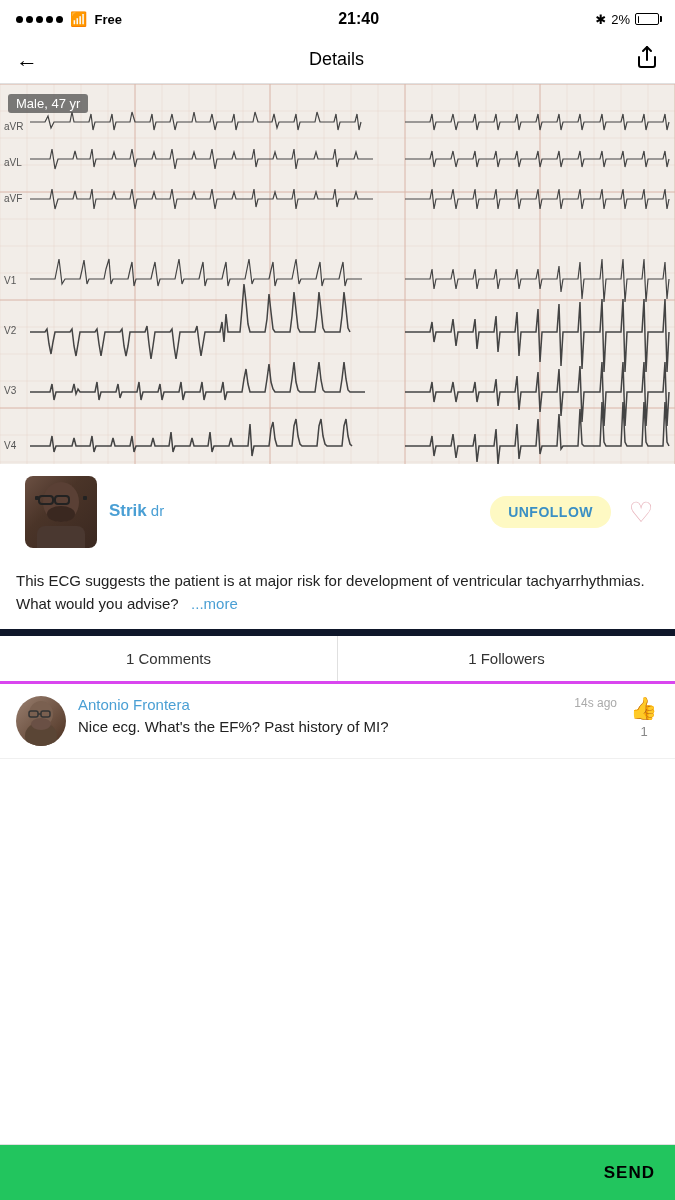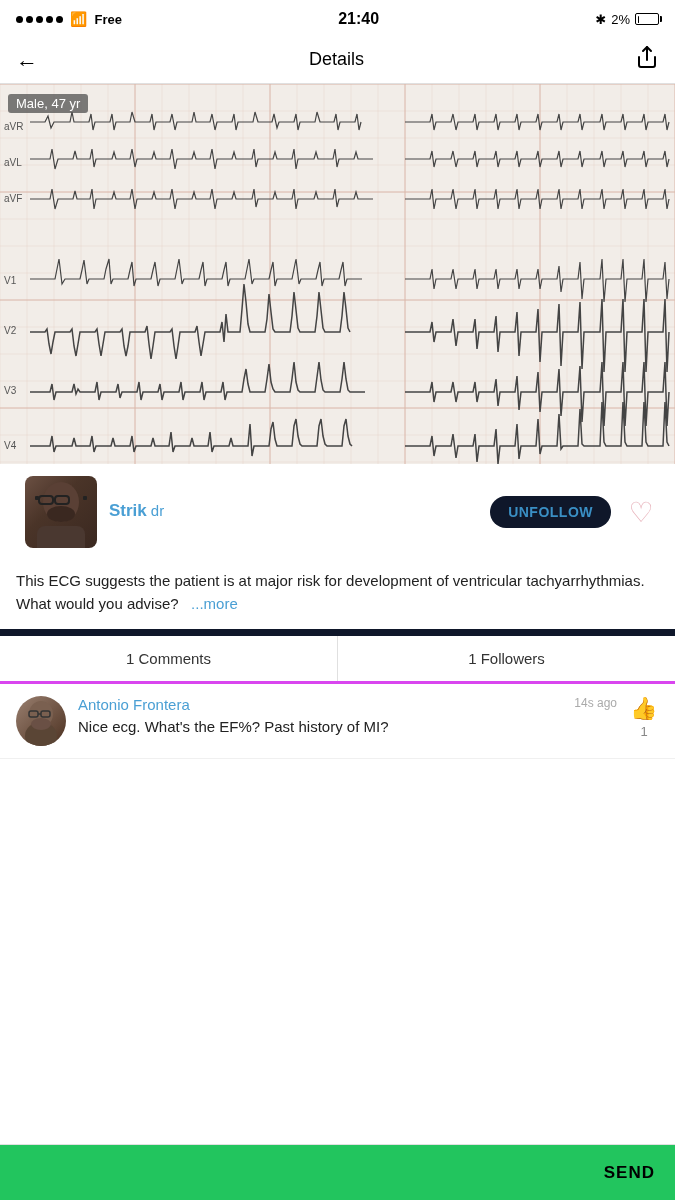--- a/index.html
+++ b/index.html
@@ -184,21 +184,21 @@
     .profile-location {
       font-size: 13px;
       color: #888;
     }
     .profile-actions {
       display: flex;
       align-items: center;
       gap: 12px;
     }
     .unfollow-btn {
-      background: #0f172a;
+      background: #fef9c3;
       border: none;
       border-radius: 20px;
       padding: 8px 18px;
       font-size: 14px;
       font-weight: 600;
       color: #3a8fc4;
       cursor: pointer;
       letter-spacing: 0.5px;
     }
     .heart-btn {

